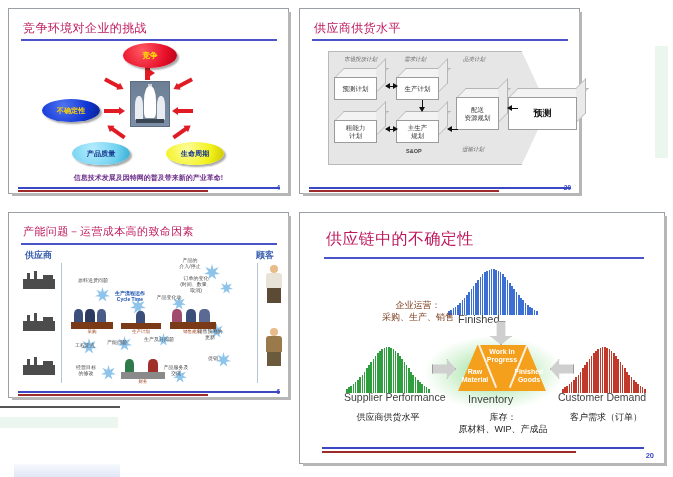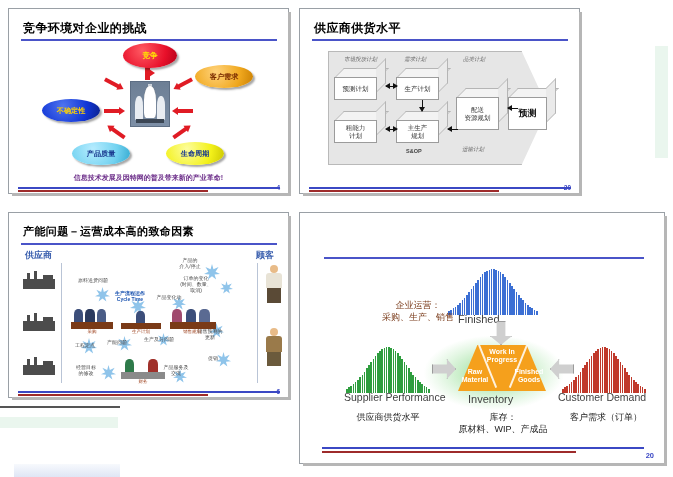--- a/index.html
+++ b/index.html
@@ -8,21 +8,21 @@
     background:#ffffff;
     font-family:"Liberation Sans","DejaVu Sans",sans-serif;
     position:relative;
   }
   .page{position:absolute;inset:0;}
 
   
   .slide{position:absolute;background:#fff;border:1px solid #9aa0a6;box-sizing:border-box;}
   .slide .shadow{position:absolute;right:-3px;top:3px;width:3px;bottom:-3px;background:#b6b6b6;}
   .slide .shadow-b{position:absolute;left:3px;right:-3px;bottom:-3px;height:3px;background:#b6b6b6;}
-  .stitle{position:absolute;color:#000000;font-weight:bold;letter-spacing:.4px;white-space:nowrap;}
+  .stitle{position:absolute;color:#be185d;font-weight:normal;letter-spacing:.4px;white-space:nowrap;}
   .trule{position:absolute;height:2px;background:#4a54c8;}
   .footrule-b{position:absolute;height:2px;background:#3b48c4;}
   .footrule-r{position:absolute;height:2px;background:#9e2b2b;}
   .pagenum{position:absolute;color:#3b48c4;font-weight:bold;}
 
   
   .ell{position:absolute;border-radius:50%;display:flex;align-items:center;justify-content:center;
        color:#fff;font-weight:bold;box-shadow:2px 2px 2px rgba(0,0,0,.35);}
   .ell span{display:block;transform:scale(.95);white-space:nowrap;}
   .shuttle{position:absolute;background:linear-gradient(#6d7f95,#7d8fa6);border:1px solid #5d6e84;}
@@ -114,23 +114,20 @@
     <div class="arrow" style="left:95px;top:72px;width:16px;height:4px;transform:rotate(28deg);"></div>
     <div class="arrow" style="left:95px;top:100px;width:16px;height:4px;"></div>
     <div class="arrow" style="left:168px;top:72px;width:16px;height:4px;transform:rotate(-28deg) scaleX(-1);"></div>
     <div class="arrow" style="left:168px;top:100px;width:16px;height:4px;transform:scaleX(-1);"></div>
     <div class="arrow" style="left:101px;top:122px;width:16px;height:4px;transform:rotate(35deg) scaleX(-1);"></div>
     <div class="arrow" style="left:163px;top:122px;width:16px;height:4px;transform:rotate(-35deg);"></div>
 
     <div class="ell" style="left:114px;top:34px;width:54px;height:25px;background:radial-gradient(circle at 36% 30%,#ff5a63,#e8102a 60%,#b00018);font-size:8px;color:#ffe400;">
       <span>竞争</span>
     </div>
-    <div class="ell" style="left:186px;top:56px;width:58px;height:23px;background:radial-gradient(circle at 36% 30%,#ffd27a,#f0a81e 60%,#c87d00);font-size:7.5px;color:#7a2b00;">
-      <span>客户需求</span>
-    </div>
     <div class="ell" style="left:33px;top:90px;width:58px;height:23px;background:radial-gradient(circle at 36% 30%,#4f74ef,#1136d6 60%,#0a1f86);font-size:7.5px;color:#ffd200;">
       <span>不确定性</span>
     </div>
     <div class="ell" style="left:63px;top:133px;width:58px;height:23px;background:radial-gradient(circle at 36% 30%,#b6ecff,#72d2f0 60%,#31a8cf);font-size:7.5px;color:#1a3a8f;">
       <span>产品质量</span>
     </div>
     <div class="ell" style="left:157px;top:133px;width:58px;height:23px;background:radial-gradient(circle at 36% 30%,#fdfd9c,#f3f11a 60%,#c9c400);font-size:7.5px;color:#1a3a8f;">
       <span>生命周期</span>
     </div>
 
@@ -173,21 +170,21 @@
         <div class="side"></div>
       <div class="face" style="font-size:6.5px;white-space:pre;">主生产
 规划</div>
     </div>
     <div class="box3d" style="left:156px;top:79px;width:52px;height:42px;">
       <div class="top"></div>
         <div class="side"></div>
       <div class="face" style="font-size:6.5px;white-space:pre;">配送
 资源规划</div>
     </div>
-    <div class="box3d" style="left:208px;top:79px;width:48px;height:42px;">
+    <div class="box3d" style="left:208px;top:79px;width:48px;height:42px;padding-left:30px;">
       <div class="top"></div>
         <div class="side"></div>
       <div class="face" style="font-size:9px;font-weight:bold;color:#111;">预测</div>
     </div>
 
     <div class="hconn" style="left:86px;top:77px;width:11px;"></div>
     <div class="hconn" style="left:86px;top:120px;width:11px;"></div>
     <div class="hconn one" style="left:148px;top:120px;width:10px;transform:scaleX(-1);"></div>
     <div class="hconn one" style="left:208px;top:99px;width:10px;transform:scaleX(-1);"></div>
     <div class="vconn" style="left:122px;top:91px;height:11px;"></div>
@@ -305,20 +302,21 @@
     <div class="mlbl" style="left:110px;top:166px;width:48px;font-size:4.5px;">财务</div>
 
     <div class="footrule-b" style="left:9px;top:178px;width:262px;"></div>
     <div class="footrule-r" style="left:9px;top:181px;width:190px;"></div>
     <div class="pagenum" style="right:8px;bottom:2px;font-size:6.5px;">6</div>
   </div>
 
   <div class="slide" style="left:299px;top:212px;width:366px;height:252px;">
     <div class="shadow"></div>
     <div class="shadow-b"></div>
+    <div class="stitle" style="left:26px;top:16px;font-size:16px;">供应链中的不确定性</div>
     <div class="trule" style="left:24px;top:44px;width:320px;"></div>
 
     <div class="glow" style="left:104px;top:112px;width:180px;height:96px;"></div>
 
     <div class="bell" id="bell-op" style="left:148px;top:56px;width:90px;height:46px;">
         <i style="left: 0px; height: 4.33054px; background: rgb(59, 111, 212);"></i>
         <i style="left: 2.25641px; height: 5.48398px; background: rgb(59, 111, 212);"></i>
         <i style="left: 4.51282px; height: 6.85887px; background: rgb(59, 111, 212);"></i>
         <i style="left: 6.76923px; height: 8.4725px; background: rgb(59, 111, 212);"></i>
         <i style="left: 9.02564px; height: 10.3365px; background: rgb(59, 111, 212);"></i>

